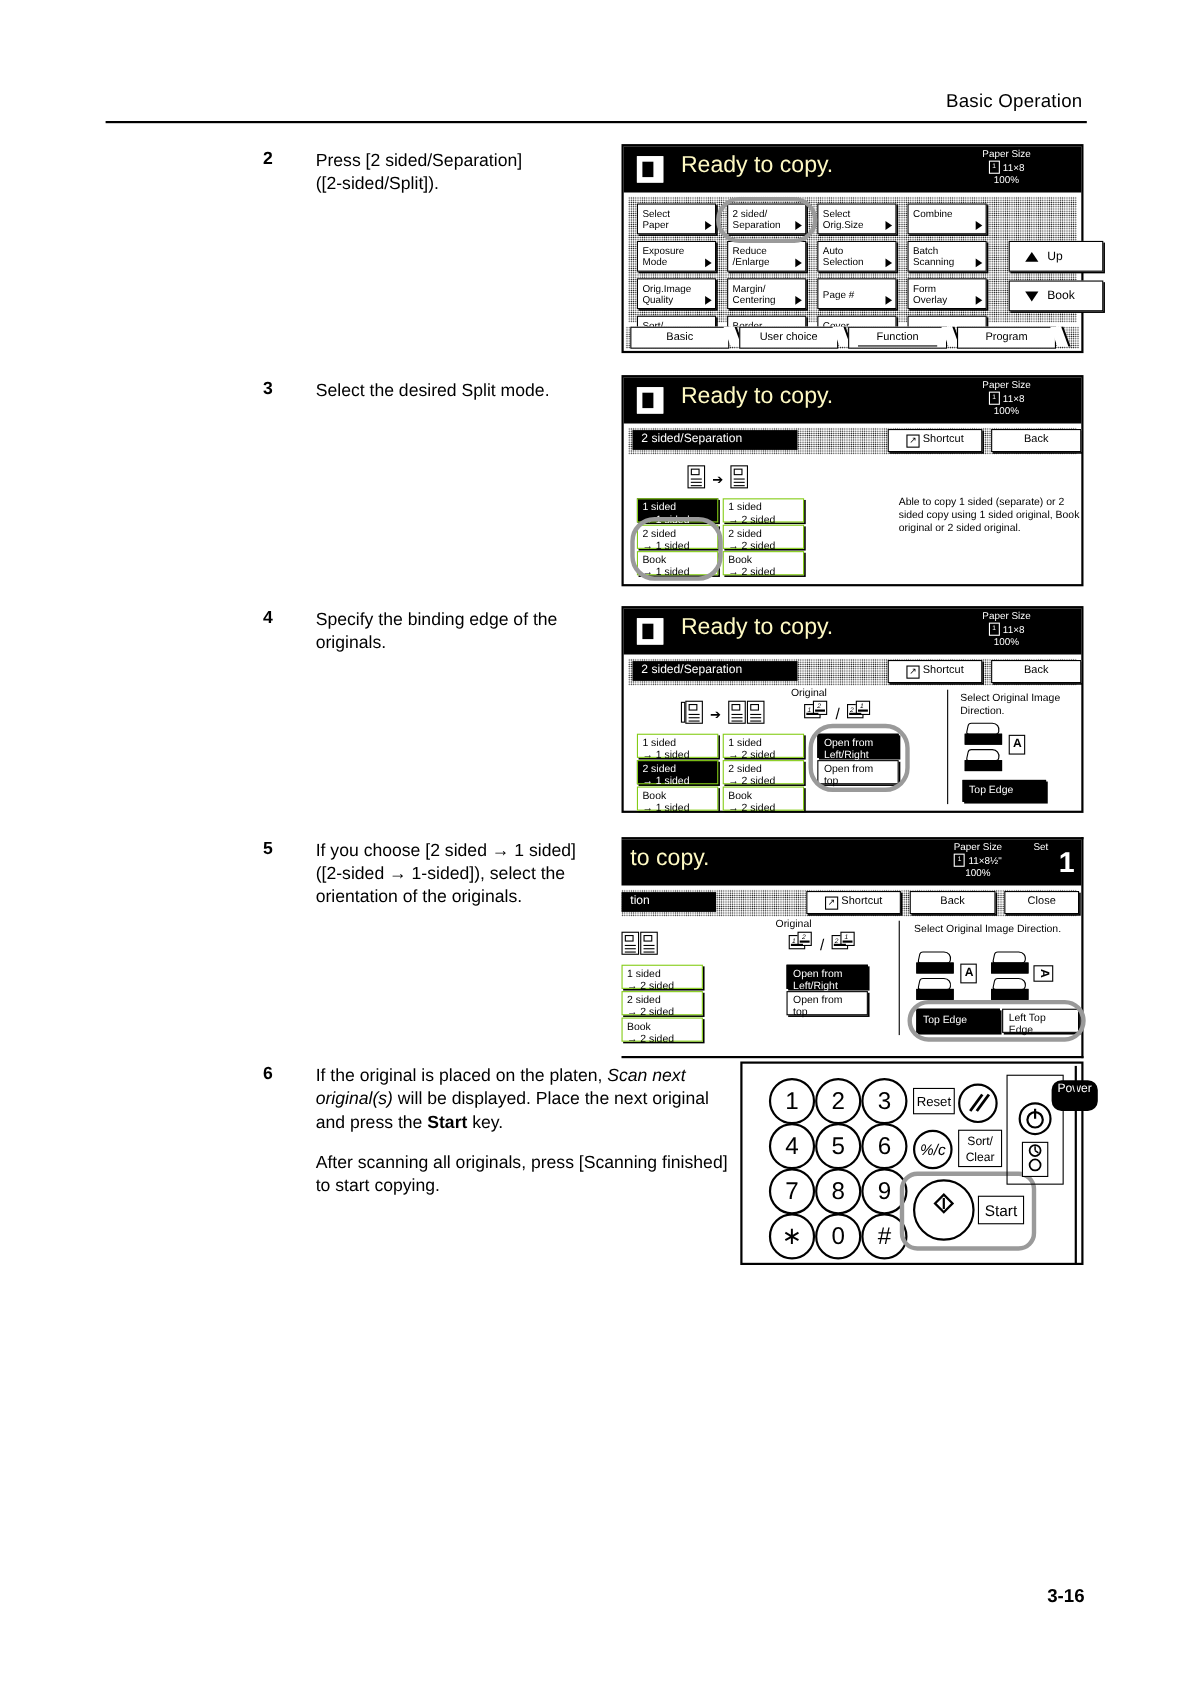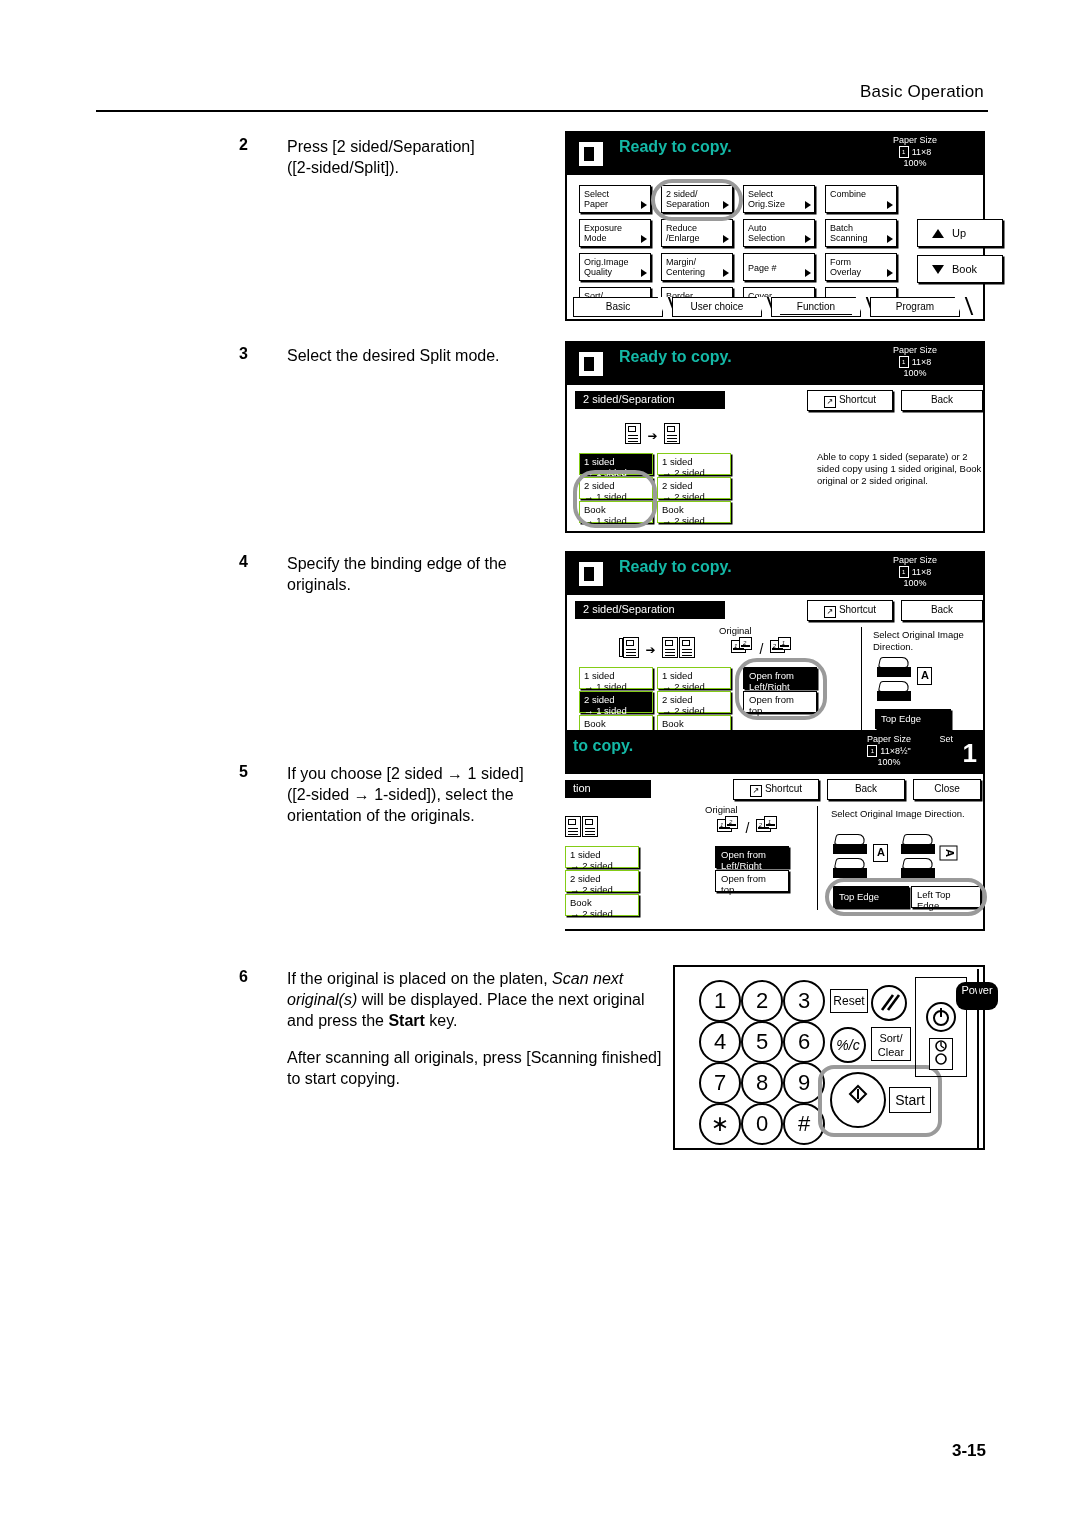--- a/index.html
+++ b/index.html
@@ -19,21 +19,21 @@
   .step .num{position:absolute;left:0;top:0;width:26px;text-align:right;font-size:16px;font-weight:bold;}
   .step .body{position:absolute;left:48px;top:0;font-size:16px;line-height:21px;}
   .step .body p{margin:0 0 16px 17px;}
   .step .body p:last-child{margin-bottom:0;}
   b{font-weight:bold;}
   i{font-style:italic;}
 
   
   .lcd{position:absolute;background:#fff;border:2px solid #000;box-sizing:border-box;}
   .lcd-top{position:relative;height:42px;background:#000;color:#fff;}
-  .lcd-title{position:absolute;left:52px;top:5px;font-size:16px;color:#14b8a6;font-weight:bold;}
+  .lcd-title{position:absolute;left:52px;top:5px;font-size:21px;color:#fef9c3;}
   .lcd-ico{position:absolute;left:12px;top:9px;width:24px;height:24px;background:#fff;border:2px solid #fff;box-sizing:border-box;}
   .lcd-ico::after{content:"";position:absolute;left:3px;top:3px;width:10px;height:14px;background:#000;}
   .psz{position:absolute;right:8px;top:2px;text-align:center;color:#fff;font-size:9px;line-height:11px;width:120px;}
   .psz .r2{display:flex;justify-content:center;align-items:center;gap:3px;}
   .pico{display:inline-block;width:10px;height:12px;border:1px solid #fff;position:relative;box-sizing:border-box;font-size:6px;line-height:10px;text-align:center;}
   .setlbl{position:absolute;right:30px;top:2px;color:#fff;font-size:9px;}
   .setnum{position:absolute;right:6px;top:8px;color:#fff;font-size:26px;font-weight:bold;line-height:26px;}
   .hatch{
     background-image:radial-gradient(#000 0.6px, transparent 0.7px);
     background-size:2px 2px;background-color:#fff;
@@ -351,21 +351,21 @@
         <span class="aicon">A</span>
       </div>
       <div style="position:absolute;left:306px;top:56px;">
         <span class="mach"><i class="top"></i><i class="bot"></i></span>
       </div>
 
       <div class="obtn on" style="left:304px;top:84px;width:76px;height:20px;padding-top:4px;"><span>Top Edge</span></div>
     </div>
   </div>
 
-  <div class="lcd" style="left:565px;top:730px;width:420px;height:201px;border-left:none;">
+  <div class="lcd" style="left:565px;top:761px;width:420px;height:201px;border-left:none;">
     <div class="lcd-top">
       <div class="lcd-title" style="left:8px;">to copy.</div>
       <div class="psz" style="right:34px;width:120px;text-align:center;">
         <div>Paper Size</div>
         <div class="r2">
             <span class="pico">1</span>
             <span>11×8½"</span>
           </div>
         <div>100%</div>
       </div>
@@ -495,15 +495,15 @@
           <line x1="10" y1="7" x2="10" y2="3" stroke="#000" stroke-width="1.4"></line>
           <line x1="10" y1="7" x2="13" y2="9" stroke="#000" stroke-width="1.4"></line>
           <circle cx="10" cy="20" r="5" fill="none" stroke="#000" stroke-width="1.6"></circle>
         </svg>
       </div>
     </div>
 
     <div style="position:absolute;right:4px;top:2px;width:2px;height:181px;background:#000;"></div>
   </div>
 
-  <div class="pg-num">3-15</div>
+  <div class="pg-num">3-16</div>
 
 </div>
 
 </body></html>

